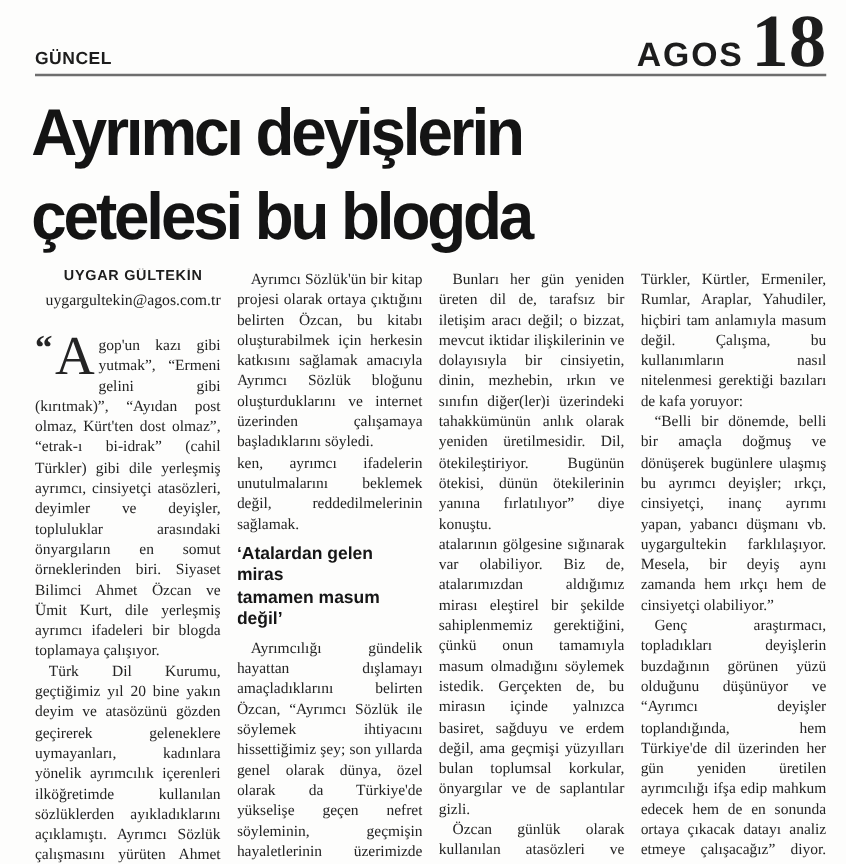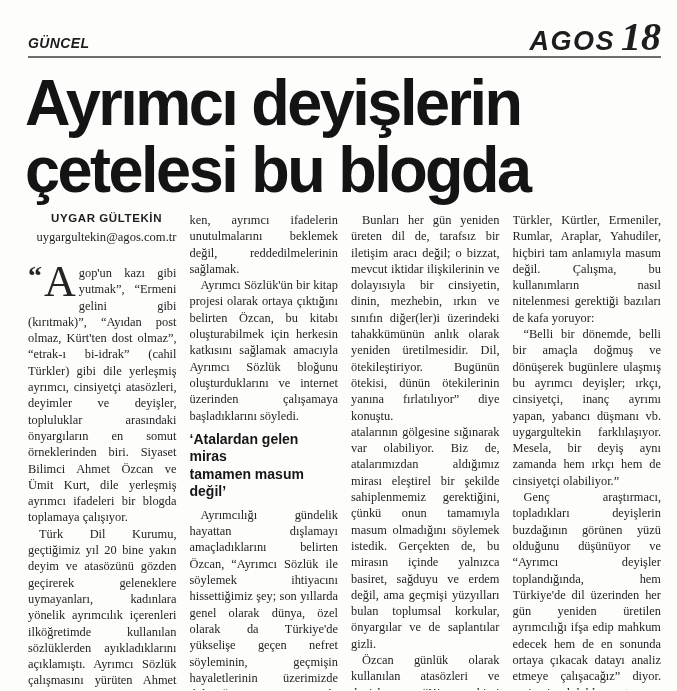--- a/index.html
+++ b/index.html
@@ -10,44 +10,42 @@
     font-family:"Liberation Serif", serif;
     overflow:hidden;
   }
   .page { width:677px; height:691px; padding:10px 16px 0 28px; }
 
   
   .masthead {
     display:flex; justify-content:space-between; align-items:flex-end;
     border-bottom:2px solid #6e6e6e;
     padding-bottom:1px;
-    font-style:italic;
   }
   .section-label {
     font-family:"Liberation Sans", sans-serif;
     font-weight:bold; font-size:14px; letter-spacing:.4px;
     padding-bottom:4px;
   }
   .brand { display:flex; align-items:baseline; gap:6px; }
   .brand-name {
     font-family:"Liberation Sans", sans-serif;
     font-weight:bold; font-size:27px; letter-spacing:1.5px;
     line-height:1;
   }
   .page-number {
     font-family:"Liberation Serif", serif;
-    font-weight:bold; font-size:40px; line-height:.78;
+    font-weight:bold; font-size:60px; line-height:.78;
     margin-bottom:-5px;
-    margin-top:11px;
   }
 
   
   .headline {
     font-family:"Liberation Sans", sans-serif;
-    font-weight:bold; font-size:63px; line-height:67px;
+    font-weight:bold; font-size:51px; line-height:67px;
     letter-spacing:-2.5px; color:#141414;
     margin:10px 0 10px -3px;
   }
   .headline div { transform:scaleY(1.04); transform-origin:left top; }
 
   
   .columns {
     display:grid; grid-template-columns:repeat(4,1fr); column-gap:13px;
     margin-top:10px; height:478px; overflow:hidden;
   }
@@ -108,22 +106,22 @@
     <div class="col">
       <div class="byline-author">UYGAR GÜLTEKİN</div>
       <div class="byline-email">uygargultekin@agos.com.tr</div>
       <p class="body-p">
         <span class="open-quote">“</span><span class="drop-cap">A</span><span>gop'un kazı gibi yutmak”, “Ermeni gelini gibi (kırıtmak)”, “Ayıdan post olmaz, Kürt'ten dost olmaz”, “etrak-ı bi-idrak” (cahil Türkler) gibi dile yerleşmiş ayrımcı, cinsiyetçi atasözleri, deyimler ve deyişler, topluluklar arasındaki önyargıların en somut örneklerinden biri. Siyaset Bilimci Ahmet Özcan ve Ümit Kurt, dile yerleşmiş ayrımcı ifadeleri bir blogda toplamaya çalışıyor.</span>
       </p>
       <p class="body-p indent">Türk Dil Kurumu, geçtiğimiz yıl 20 bine yakın deyim ve atasözünü gözden geçirerek geleneklere uymayanları, kadınlara yönelik ayrımcılık içerenleri ilköğretimde kullanılan sözlüklerden ayıkladıklarını açıklamıştı. Ayrımcı Sözlük çalışmasını yürüten Ahmet Özcan, TDK'nın bu çalışmasını “sorunları halının altına süpürmek” olarak değerlendiriyor. Özcan'a göre asıl yapılması gere-</p>
     </div>
 
     <div class="col">
+      <p class="body-p indent">Ayrımcı Sözlük'ün bir kitap projesi olarak ortaya çıktığını belirten Özcan, bu kitabı oluşturabilmek için herkesin katkısını sağlamak amacıyla Ayrımcı Sözlük bloğunu oluşturduklarını ve internet üzerinden çalışamaya başladıklarını söyledi.</p>
       <p class="body-p">ken, ayrımcı ifadelerin unutulmalarını beklemek değil, reddedilmelerinin sağlamak.</p>
-      <p class="body-p indent">Ayrımcı Sözlük'ün bir kitap projesi olarak ortaya çıktığını belirten Özcan, bu kitabı oluşturabilmek için herkesin katkısını sağlamak amacıyla Ayrımcı Sözlük bloğunu oluşturduklarını ve internet üzerinden çalışamaya başladıklarını söyledi.</p>
       <h2 class="subhead">‘Atalardan gelen miras
 tamamen masum değil’</h2>
       <p class="body-p indent">Ayrımcılığı gündelik hayattan dışlamayı amaçladıklarını belirten Özcan, “Ayrımcı Sözlük ile söylemek ihtiyacını hissettiğimiz şey; son yıllarda genel olarak dünya, özel olarak da Türkiye'de yükselişe geçen nefret söyleminin, geçmişin hayaletlerinin üzerimizde dolaştığını göstermesiydi. Bizim neslin tek belirgin ve kalıcı karakteri belirsizlik ve uçuculuk. Modern dünyaya fırlatılmış ve aslında yabancılaşmış olarak yaşıyoruz. Bu yüzden de bazıları ancak</p>
     </div>
 
     <div class="col">
       <p class="body-p indent">Bunları her gün yeniden üreten dil de, tarafsız bir iletişim aracı değil; o bizzat, mevcut iktidar ilişkilerinin ve dolayısıyla bir cinsiyetin, dinin, mezhebin, ırkın ve sınıfın diğer(ler)i üzerindeki tahakkümünün anlık olarak yeniden üretilmesidir. Dil, ötekileştiriyor. Bugünün ötekisi, dünün ötekilerinin yanına fırlatılıyor” diye konuştu.</p>
       <p class="body-p">atalarının gölgesine sığınarak var olabiliyor. Biz de, atalarımızdan aldığımız mirası eleştirel bir şekilde sahiplenmemiz gerektiğini, çünkü onun tamamıyla masum olmadığını söylemek istedik. Gerçekten de, bu mirasın içinde yalnızca basiret, sağduyu ve erdem değil, ama geçmişi yüzyılları bulan toplumsal korkular, önyargılar ve de saplantılar gizli.</p>
       <p class="body-p indent">Özcan günlük olarak kullanılan atasözleri ve deyişlere “Kim kimi ötekileştiriyor?” sorusu çerçevesinde bakıldığında her grubun diğerini aşağıladığını gördüklerini söylüyor. Yani,</p>
     </div>

